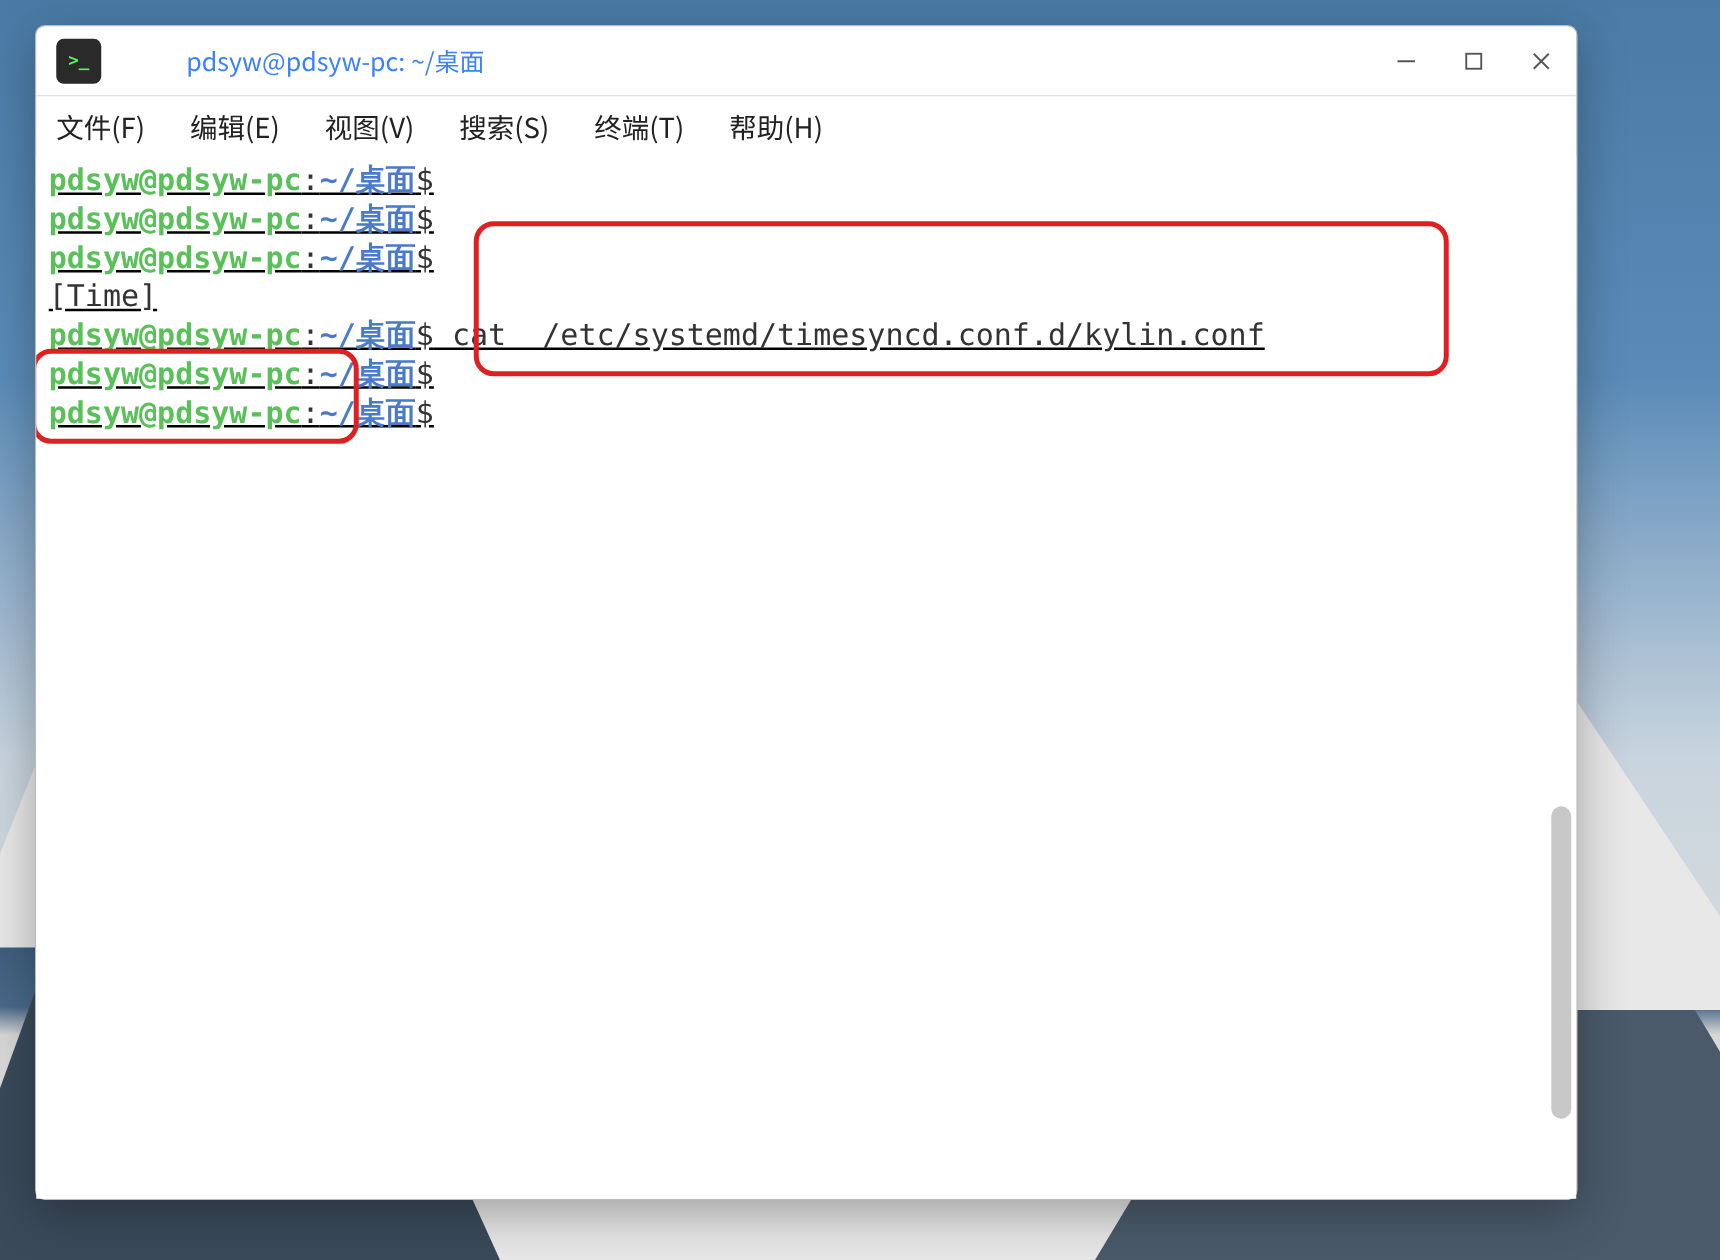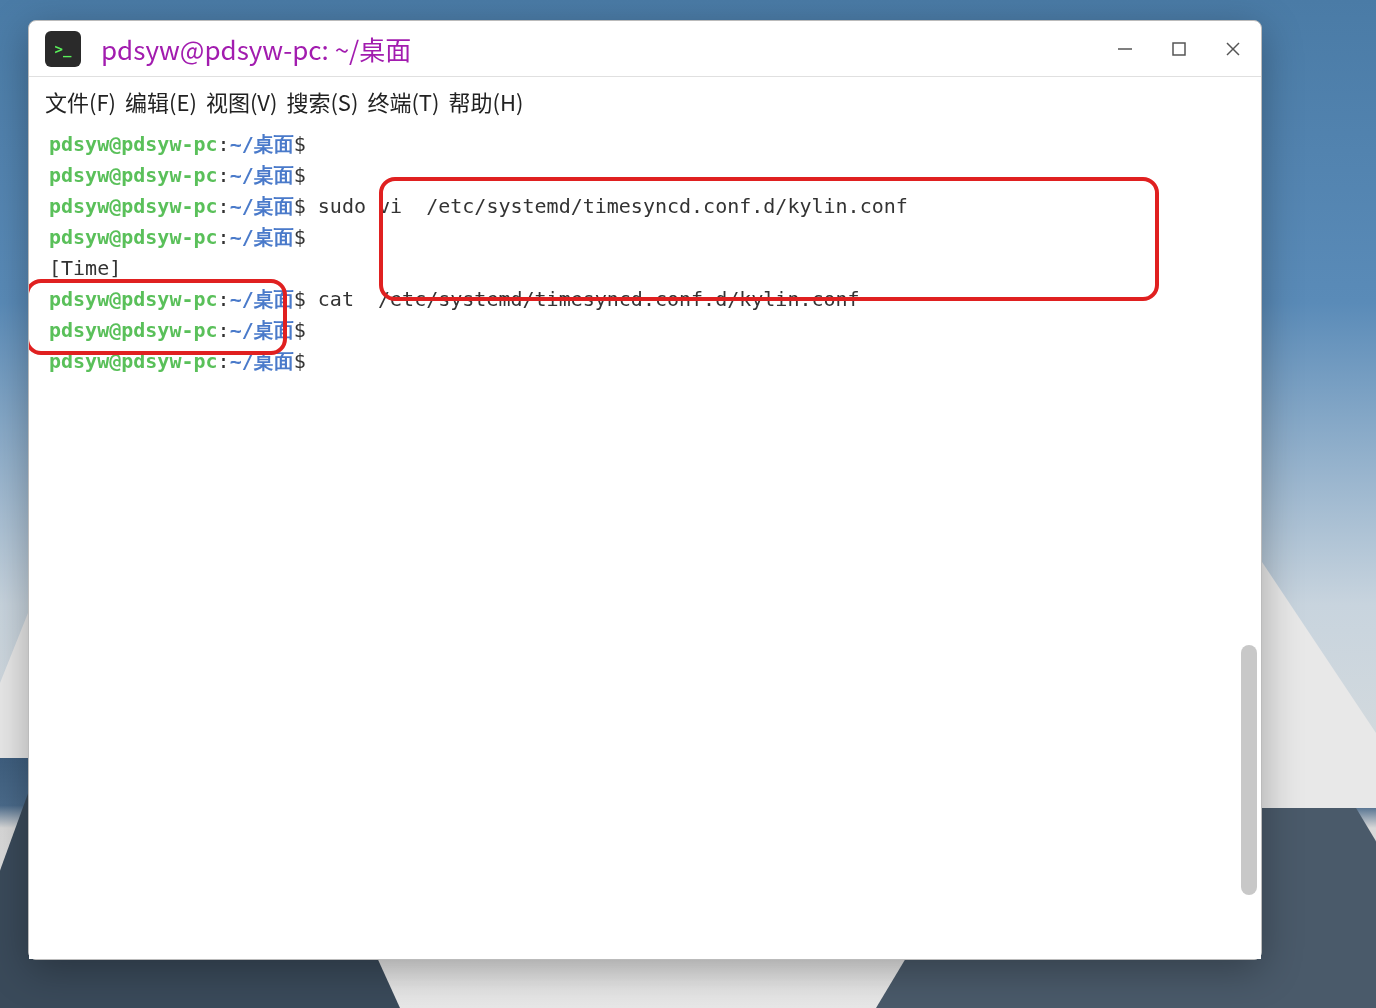--- a/index.html
+++ b/index.html
@@ -104,23 +104,24 @@
     }
     
     .app-icon-inner {
       color: #5af05a;
       font-family: monospace;
       font-size: 14px;
       font-weight: bold;
     }
     
     .title-text {
-      font-size: 26px;
-      color: #a21caf;
+      font-size: 20px;
+      color: #3b82f6;
       flex: 1;
+      margin-left: 48px;
     }
     
     .window-controls {
       display: flex;
       gap: 30px;
       align-items: center;
     }
     
     .window-control {
       width: 24px;
@@ -135,39 +136,40 @@
       stroke: #555;
       stroke-width: 1.5;
       fill: none;
     }
     
     .menubar {
       height: 48px;
       display: flex;
       align-items: center;
       padding: 0 14px;
-      gap: 5px;
+      gap: 32px;
     }
     
     .menu-item {
       font-size: 22px;
       color: #222;
       cursor: pointer;
       padding: 4px 2px;
     }
     
     .terminal-content {
       flex: 1;
       background: #ffffff;
-      padding: 4px 20px;
+      padding: 4px 10px;
       font-family: "DejaVu Sans Mono", "Consolas", monospace;
-      font-size: 20px;
+      font-size: 24px;
       line-height: 31px;
       position: relative;
       overflow: hidden;
+      text-decoration: underline;
     }
     
     .term-line {
       white-space: pre;
     }
     
     .prompt-user {
       color: #5ac05a;
       font-weight: bold;
     }
@@ -264,21 +266,20 @@
     <div class="menu-item">终端(T)</div>
     <div class="menu-item">帮助(H)</div>
   </div>
 
   <div class="terminal-content">
 
     <div class="term-line"><span class="prompt-user">pdsyw@pdsyw-pc</span><span class="prompt-colon">:</span><span class="prompt-path">~/桌面</span><span class="prompt-dollar">$</span></div>
 
     <div class="term-line"><span class="prompt-user">pdsyw@pdsyw-pc</span><span class="prompt-colon">:</span><span class="prompt-path">~/桌面</span><span class="prompt-dollar">$</span></div>
 
-    <div class="term-line"><span class="prompt-user">pdsyw@pdsyw-pc</span><span class="prompt-colon">:</span><span class="prompt-path">~/桌面</span><span class="prompt-dollar">$</span><span class="term-text"> sudo vi  /etc/systemd/timesyncd.conf.d/kylin.conf</span></div>
 
     <div class="term-line"><span class="prompt-user">pdsyw@pdsyw-pc</span><span class="prompt-colon">:</span><span class="prompt-path">~/桌面</span><span class="prompt-dollar">$</span></div>
 
     <div class="term-line"><span class="term-text">[Time]</span></div>
 
     <div class="term-line"><span class="prompt-user">pdsyw@pdsyw-pc</span><span class="prompt-colon">:</span><span class="prompt-path">~/桌面</span><span class="prompt-dollar">$</span><span class="term-text"> cat  /etc/systemd/timesyncd.conf.d/kylin.conf</span></div>
 
 
     <div class="term-line"><span class="prompt-user">pdsyw@pdsyw-pc</span><span class="prompt-colon">:</span><span class="prompt-path">~/桌面</span><span class="prompt-dollar">$</span></div>
 

